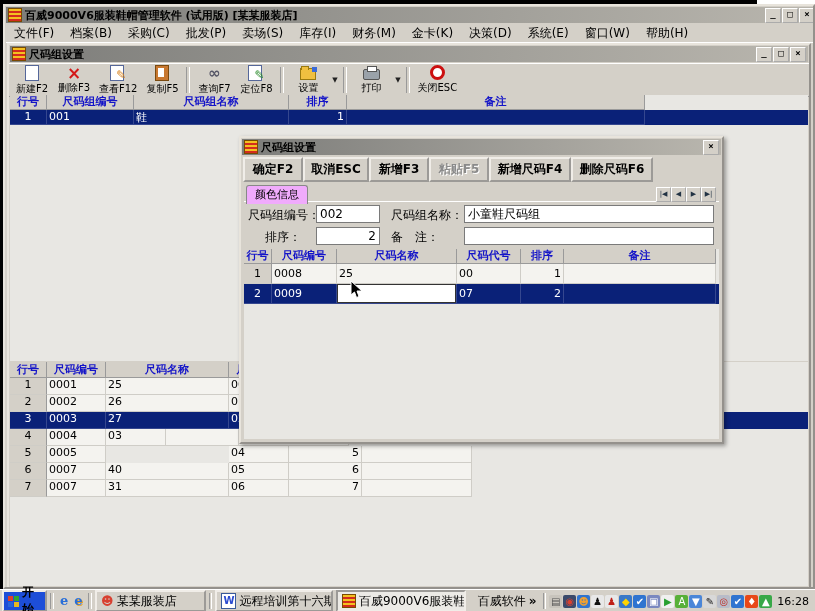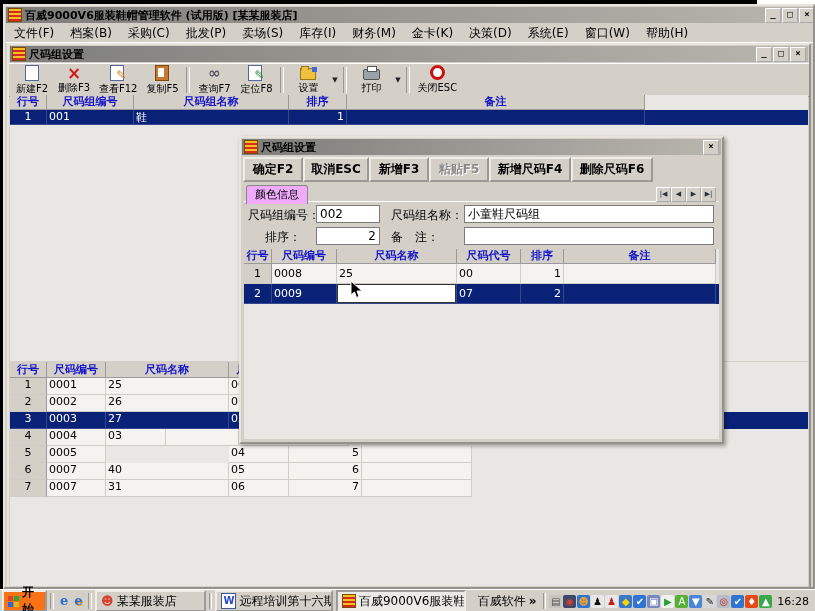--- a/index.html
+++ b/index.html
@@ -63,21 +63,21 @@
     padding:1px 8px 2px;font-size:11px;border-top-left-radius:3px;border-top-right-radius:3px;}
   .tabline{position:absolute;border-top:1px solid #fff;}
   .navbtn{width:15px;height:15px;border:1px outset #fff;background:#d4d0c8;font-size:7px;
     line-height:13px;text-align:center;color:#234;display:inline-block;box-sizing:border-box;}
   .flabel{font-size:12px;white-space:nowrap;}
   .field{position:absolute;border:1px solid #7a7a7a;background:#fff;font-size:12px;
     padding:0 3px;box-sizing:border-box;font-family:"DejaVu Sans",sans-serif;}
   
   #taskbar{position:absolute;left:0;top:589px;width:815px;height:22px;background:#d4d0c8;
     border-top:1px solid #fff;display:flex;align-items:center;}
-  .startbtn{height:18px;margin-left:2px;border:2px outset #f0ede8;background:#f97316;
+  .startbtn{height:18px;margin-left:2px;border:2px outset #f0ede8;background:#1d4ed8;
     display:flex;align-items:center;padding:0 4px;font-weight:bold;font-size:12px;gap:3px;}
   .winflag{display:grid;grid-template-columns:5px 5px;grid-template-rows:5px 5px;gap:1px;}
   .winflag span{display:block;}
   .qlico{width:16px;height:16px;text-align:center;font-weight:bold;font-size:13px;line-height:16px;
     font-family:"DejaVu Serif",serif;}
   .tbbtn{height:18px;border:2px outset #f0ede8;background:#d4d0c8;display:flex;align-items:center;
     padding:0 4px;font-size:12px;white-space:nowrap;overflow:hidden;gap:3px;}
   .tbbtn.pressed{border-style:inset;background:#eceae6;}
   .tbsep{width:2px;height:16px;border-left:1px solid #999;border-right:1px solid #fff;margin:0 3px;}
   .docico{width:13px;height:14px;background:#fff;border:1px solid #3a5a9a;color:#2a4ad0;

